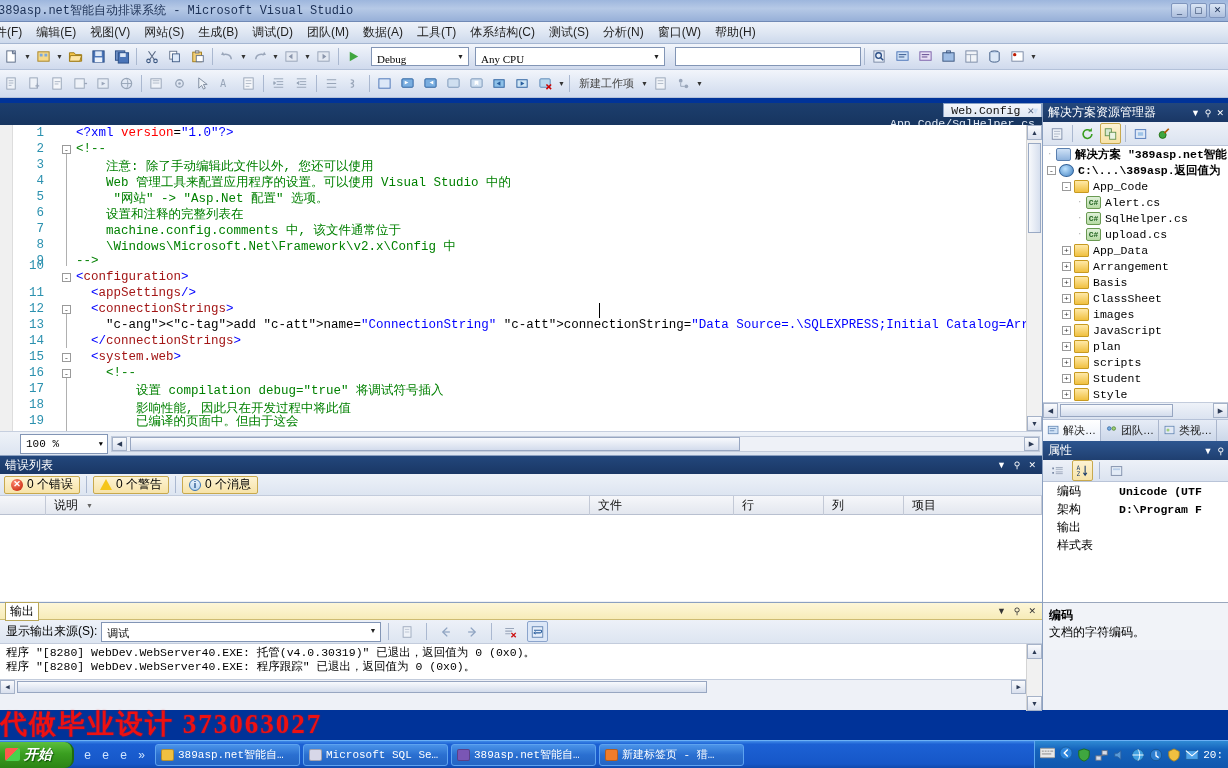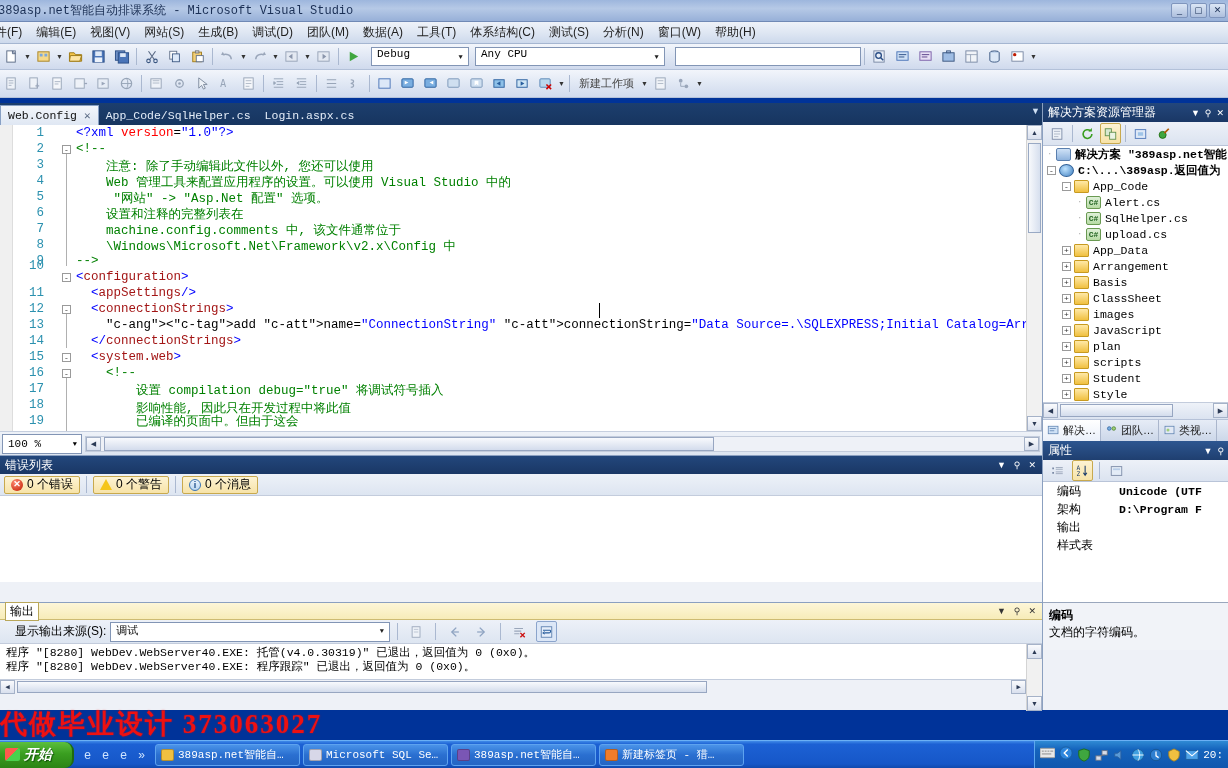--- a/index.html
+++ b/index.html
@@ -57,38 +57,38 @@
     width:21px; height:21px; margin:0 1px; border:1px solid transparent;
     border-radius:2px; display:flex; align-items:center; justify-content:center;
     position:relative;
   }
   .tb-sep { width:1px; height:17px; background:#aab8d0; margin:0 3px; }
   .tb-caret { font-size:7px; color:#333; width:9px; text-align:center; }
   .tb-label { font-size:11px; color:#444; padding:0 6px; white-space:nowrap; }
 
   .combo {
     height:19px; border:1px solid #8295b5; background:#fff;
-    display:flex; align-items:flex-start; font-family:Liberation Mono, monospace;
+    display:flex; align-items:flex-end; font-family:Liberation Serif, serif;
     font-size:11px; color:#000; padding-left:5px; position:relative;
   }
   .combo .arrow {
     position:absolute; right:0; top:0; width:15px; height:17px;
     display:flex; align-items:center; justify-content:center;
     font-size:7px; color:#222;
   }
 
   
   .editor-area {
     position:absolute; left:0; top:103px; width:1042px; height:352px;
     background:#fff;
   }
   .tabstrip {
     position:absolute; left:0; top:0; width:1042px; height:22px;
     background:linear-gradient(180deg,#1c3e6e 0%,#17355f 100%);
-    display:flex; align-items:flex-end;
+    display:flex; align-items:flex-end;flex-direction:column;
   }
   .tab {
     height:20px; display:flex; align-items:center; padding:0 7px;
     font-family:"Liberation Mono", monospace; font-size:11.5px;
     color:#e3ecf8; white-space:nowrap;
   }
   .tab.active {
     background:linear-gradient(180deg,#f3f6fb 0%,#dfe7f3 100%);
     color:#101010; border:1px solid #88a0c4; border-bottom:none;
     margin-bottom:0px;
@@ -140,21 +140,21 @@
     border:1px solid #a5b2c8; font-size:7px; color:#2b3a55;
     display:flex; align-items:center; justify-content:center;
   }
 
   .hscroll-row {
     position:absolute; left:0; top:328px; width:1042px; height:24px;
     background:linear-gradient(180deg,#eef2f8,#dde5f1); display:flex; align-items:center;
     border-top:1px solid #c6cfdf;
   }
   .zoombox {
-    width:80px; height:20px; margin-left:2px; background:#fff;
+    width:88px; height:20px; margin-left:20px; background:#fff;
     border:1px solid #8295b5; font-family:"Liberation Mono", monospace;
     font-size:11px; display:flex; align-items:center; padding-left:5px; position:relative;
   }
   .hsb {
     position:relative; height:16px; margin-left:3px; margin-right:2px;
     background:#eef1f7; border:1px solid #c3ccdc; flex:1; display:flex; align-items:center;
   }
   .hsb .thumb {
     position:absolute; left:18px; top:0px; height:14px; width:610px;
     background:linear-gradient(180deg,#f8fafd,#d3dcec); border:1px solid #97a6c1;
@@ -292,21 +292,21 @@
     position:absolute; left:0; top:602px; width:1042px; height:108px;
     background:#eef1f7; border-top:1px solid #8ba0c0;
   }
   .op-title {
     height:17px; background:linear-gradient(180deg,#fdf6d8,#f7ecb8);
     border-bottom:1px solid #cdbb72; display:flex; align-items:center;
     padding-left:5px; font-size:12px; color:#000; justify-content:space-between;
   }
   .op-toolbar {
     height:24px; background:linear-gradient(180deg,#edf1f8,#dde5f1);
-    display:flex; align-items:center; padding-left:15px; gap:4px;
+    display:flex; align-items:center; padding-left:6px; gap:4px;
     border-bottom:1px solid #c3ccdc; font-size:12px; color:#000;
   }
   .op-body {
     background:#fff; height:50px; font-family:"Liberation Mono", monospace;
     font-size:11.5px; color:#000; padding:2px 0 0 6px; line-height:14px; position:relative;
   }
   .op-hscroll {
     position:absolute; left:0; bottom:0; width:1026px; height:15px;
     background:#eef1f7; border-top:1px solid #c3ccdc;
   }
@@ -1033,20 +1033,39 @@
         <span class="tri-warn"></span>
         <span>0 个警告</span>
       </div>
       <div class="tb-sep"></div>
       <div class="filter-btn">
         <span class="dot-info">i</span>
         <span>0 个消息</span>
       </div>
     </div>
 
+    <div class="el-cols">
+      <div class="el-col" style="width:46px;"></div>
+      <div class="el-col" style="width:544px;">
+        <span>说明</span>
+        <span style="margin-left:8px;font-size:7px;color:#666;">▼</span>
+      </div>
+      <div class="el-col" style="width:144px;">
+        <span>文件</span>
+      </div>
+      <div class="el-col" style="width:90px;">
+        <span>行</span>
+      </div>
+      <div class="el-col" style="width:80px;">
+        <span>列</span>
+      </div>
+      <div class="el-col" style="flex:1;">
+        <span>项目</span>
+      </div>
+    </div>
 
     <div class="el-body"></div>
   </div>
 
   <div class="outputpane">
     <div class="op-title">
       <span style="background:#fff;padding:0 4px;border:1px solid #b9a75a;">输出</span>
       <span style="display:flex;gap:8px;padding-right:6px;font-size:9px;color:#333;">
         <span>▼</span>
         <span>⚲</span>

